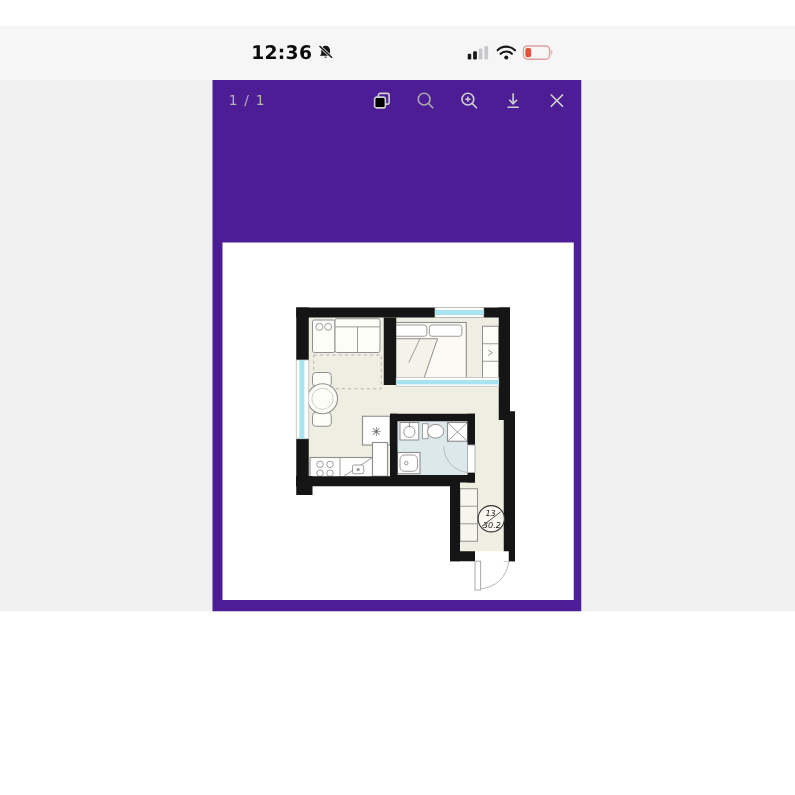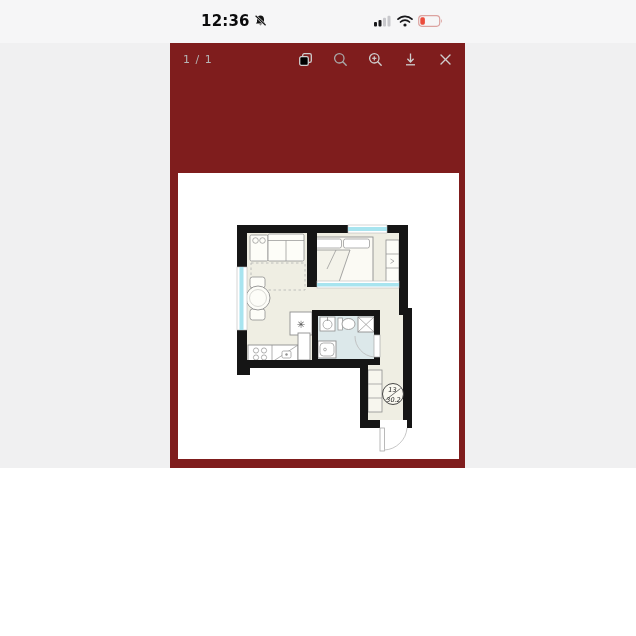--- a/index.html
+++ b/index.html
@@ -1,27 +1,27 @@
 <!DOCTYPE html>
 <html><head>
 <meta charset="utf-8">
 <style>
   html,body{margin:0;padding:0;}
   body{width:636px;height:636px;font-family:"DejaVu Sans","Liberation Sans",sans-serif;}
-  .page{position:relative;width:636px;height:468px;background:#f0f0f1;overflow:hidden;}
+  .page{position:relative;width:636px;height:468px;background:#f0f0f1;overflow:hidden;margin-top:21px;}
   
   .statusbar{position:absolute;left:0;top:0;width:636px;height:43px;background:#f6f6f7;}
   .status-inner{position:absolute;left:170px;top:8px;width:295px;height:26px;
     display:flex;align-items:center;justify-content:space-between;
     padding:0 22px 0 31px;box-sizing:border-box;}
   .status-left{display:flex;align-items:center;gap:4px;}
   .status-time{font-size:15px;font-weight:700;color:#0b0b0c;letter-spacing:.2px;}
   .status-right{display:flex;align-items:center;gap:5px;}
   
-  .viewer{position:absolute;left:170px;top:43px;width:295px;height:556px;background:#7f1d1d;}
+  .viewer{position:absolute;left:170px;top:43px;width:295px;height:556px;background:#4c1d95;}
   .toolbar{position:absolute;left:0;top:0;width:295px;height:32px;display:flex;
     align-items:center;justify-content:space-between;padding:0 11px 0 13px;box-sizing:border-box;}
   .page-indicator{font-size:11px;color:#b5b5b5;letter-spacing:1px;}
   .tool-icons{display:flex;align-items:center;gap:18px;}
   .tool-icons span{display:inline-flex;cursor:pointer;}
   
   .plan-panel{position:absolute;left:8px;top:130px;width:281px;height:286px;background:#fff;}
   
   .bottombar{position:absolute;left:171px;top:599px;width:293px;height:37px;background:#fff;}
   .lockwrap{position:absolute;left:114px;top:6px;}

